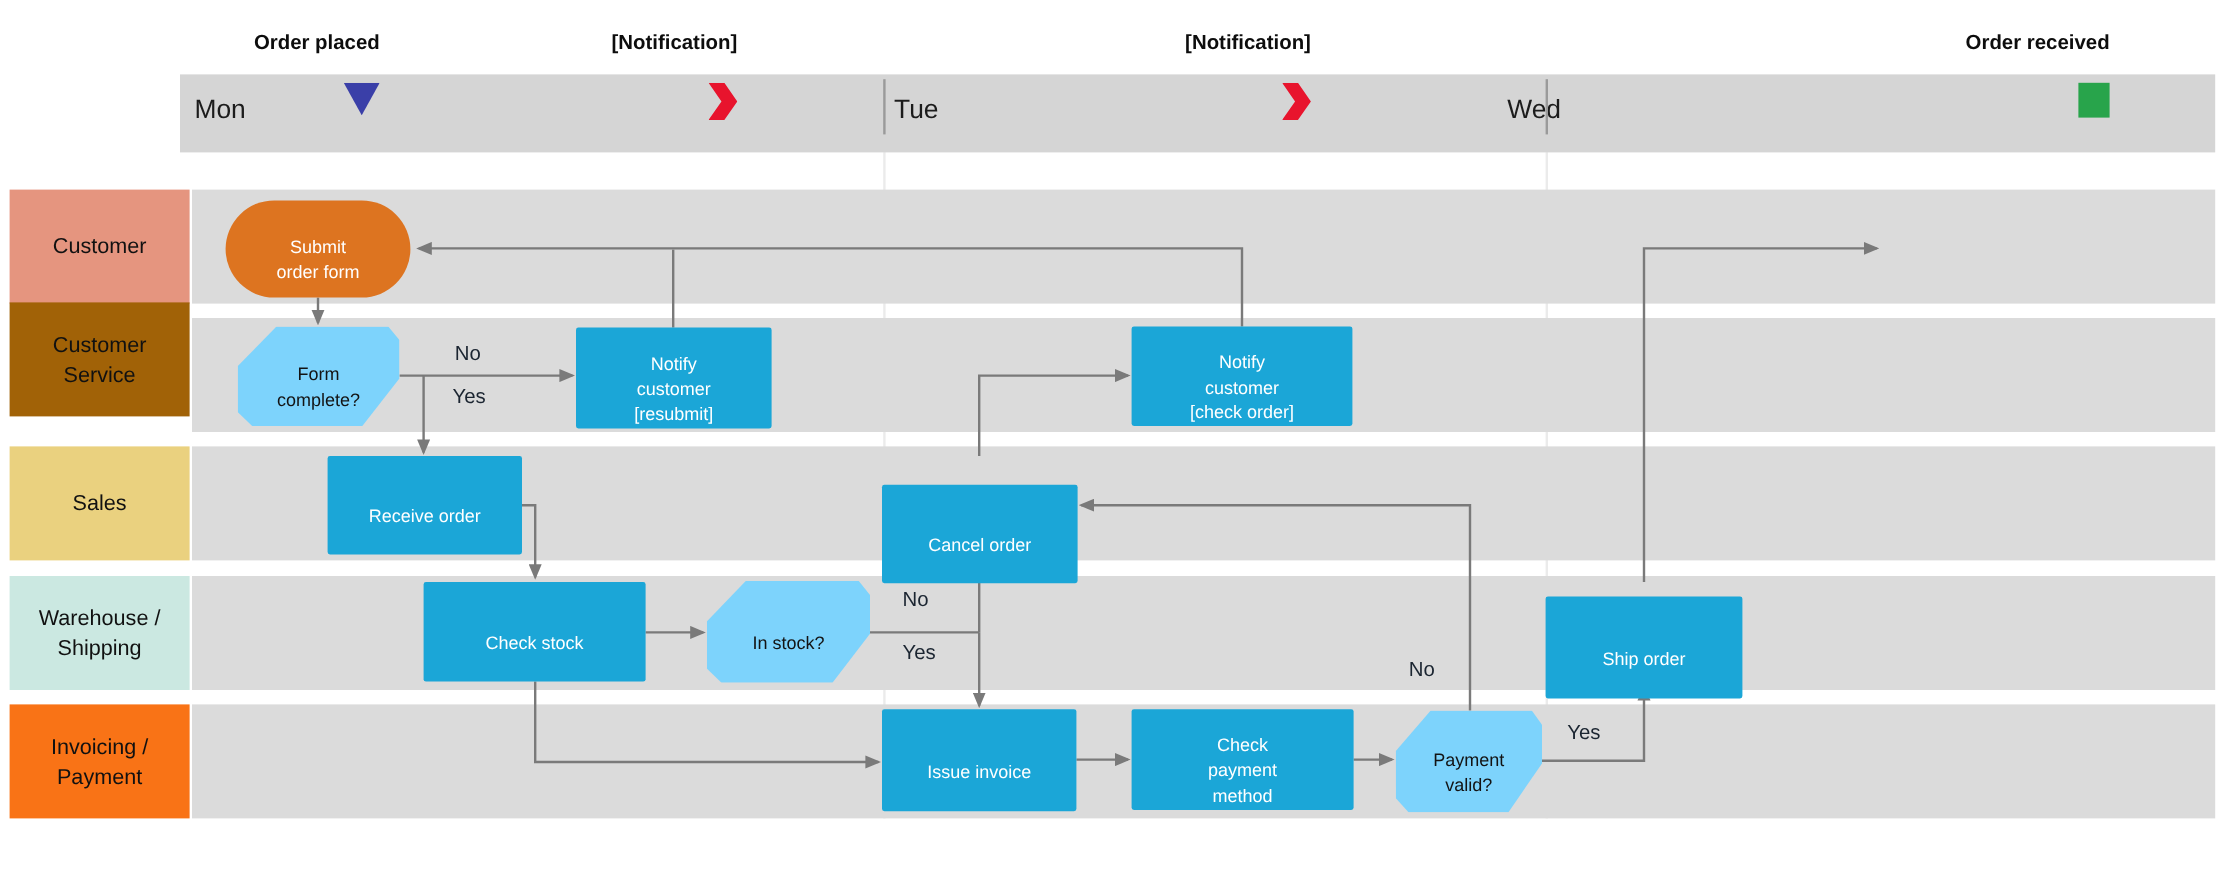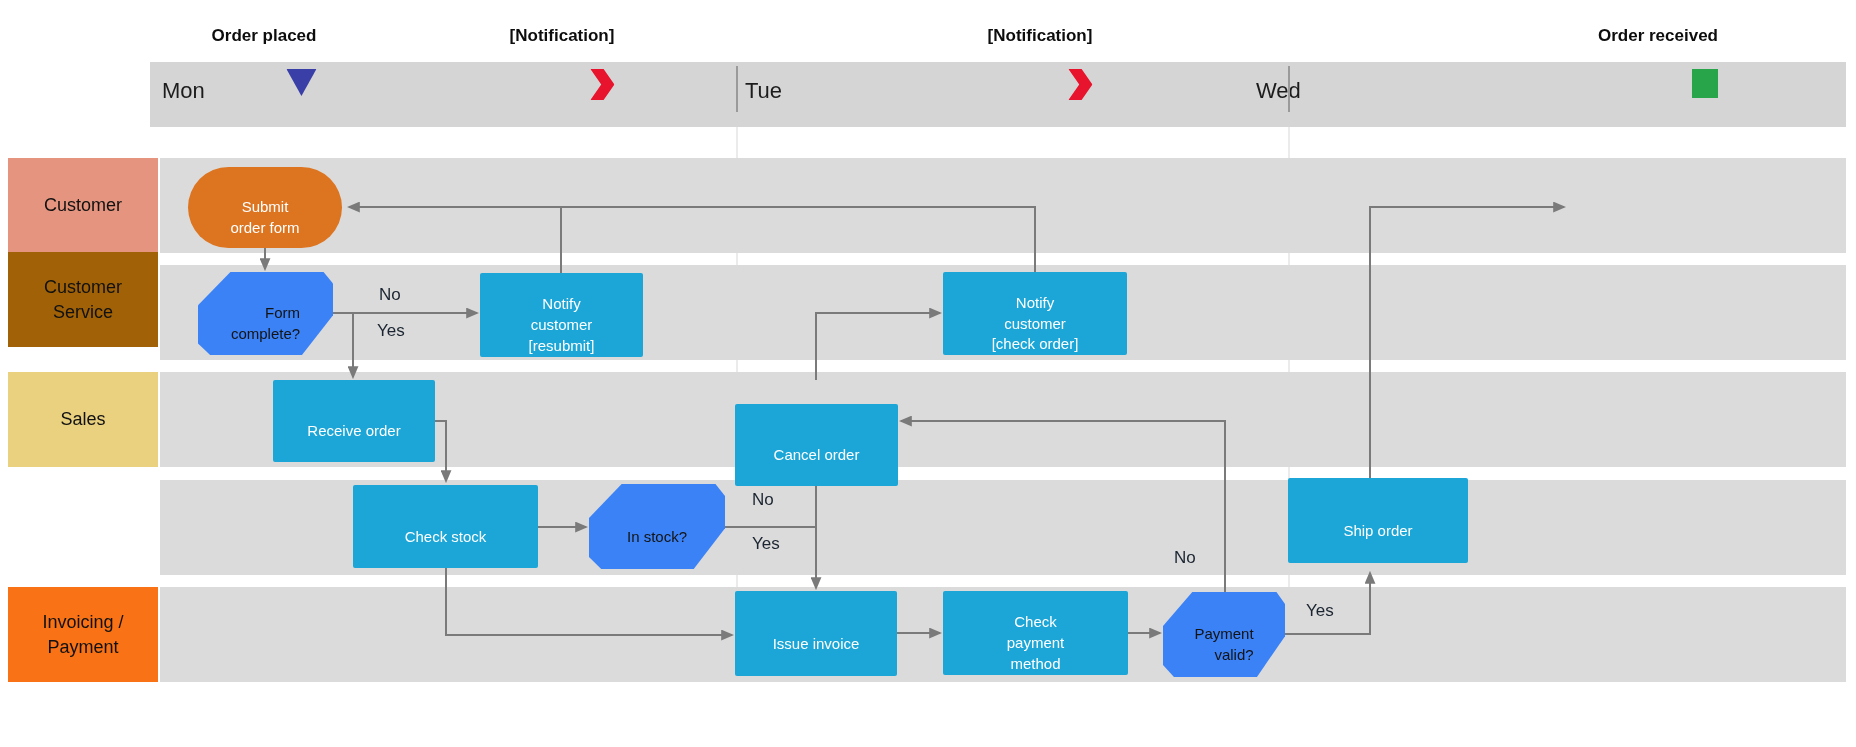--- a/index.html
+++ b/index.html
@@ -28,22 +28,22 @@
   
   #connectors{position:absolute;left:0;top:0;pointer-events:none;}
   .conn{stroke:#7a7a7a;stroke-width:2;fill:none;}
 
   
   .node{position:absolute;display:flex;align-items:center;justify-content:center;text-align:center;
     box-sizing:border-box;font-size:15px;line-height:1.38;}
   .node .node-label{white-space:pre-line;margin-top:21px;}
   .node.box{background:#1BA6D7;color:#ffffff;border-radius:2px;}
   .node.ellipse{background:#DD7420;color:#ffffff;border-radius:45px;}
-  .node.hex{background:#3b82f6;color:#131313;
-    clip-path:polygon(24% 0%,93% 0%,100% 14%,100% 52%,77% 100%,9% 100%,0% 86%,0% 40%);text-align:right;}
+  .node.hex{background:#7dd3fc;color:#131313;
+    clip-path:polygon(24% 0%,93% 0%,100% 14%,100% 52%,77% 100%,9% 100%,0% 86%,0% 40%);}
 
   
   .edge-label{position:absolute;font-size:17px;color:#1b2531;margin-left:11px;}
 </style>
 </head>
 <body>
 
 <div id="canvas">
 
   <div class="timeline-bar"></div>
@@ -60,39 +60,42 @@
     <div class="ms-icon icon-triangle"></div>
   </div>
   <div class="milestone" style="left:562px">
     <div class="ms-label">[Notification]</div>
     <div class="ms-icon icon-chevron"></div>
   </div>
   <div class="milestone" style="left:1040px">
     <div class="ms-label">[Notification]</div>
     <div class="ms-icon icon-chevron"></div>
   </div>
-  <div class="milestone" style="left:1658px">
+  <div class="milestone" style="left:1698px">
     <div class="ms-label">Order received</div>
     <div class="ms-icon icon-square"></div>
   </div>
 
   <div class="lane-bg" style="top:158px"></div>
   <div class="lane-bg" style="top:265px"></div>
   <div class="lane-bg" style="top:372px"></div>
   <div class="lane-bg" style="top:480px"></div>
   <div class="lane-bg" style="top:587px"></div>
 
   <div class="lane-label" style="top:158px;background:#E5957F">
     <span>Customer</span>
     </div>
   <div class="lane-label" style="top:252px;background:#a16207">
     <span>Customer Service</span>
     </div>
   <div class="lane-label" style="top:372px;background:#EAD17F">
     <span>Sales</span>
+    </div>
+  <div class="lane-label" style="top:480px;background:#CBE8E1">
+    <span>Warehouse / Shipping</span>
     </div>
   <div class="lane-label" style="top:587px;background:#f97316">
     <span>Invoicing / Payment</span>
     </div>
 
   <svg id="connectors" width="1856" height="747">
     <defs>
       <marker id="arrow" viewBox="0 0 12 10" markerWidth="13" markerHeight="11" refX="10" refY="5" orient="auto" markerUnits="userSpaceOnUse">
         <path d="M0,0 L12,5 L0,10 Z" fill="#7a7a7a"></path>
       </marker>
@@ -139,21 +142,21 @@
     <span class="node-label">Notify
 customer
 [check order]</span>
     </div>
   <div class="node box" style="left:353px;top:485px;width:185px;height:83px">
     <span class="node-label">Check stock</span>
     </div>
   <div class="node hex" style="left:589px;top:484px;width:136px;height:85px">
     <span class="node-label">In stock?</span>
     </div>
-  <div class="node box" style="left:1288px;top:478px;width:180px;height:85px">
+  <div class="node box" style="left:1288px;top:497px;width:164px;height:85px">
     <span class="node-label">Ship order</span>
     </div>
   <div class="node box" style="left:735px;top:591px;width:162px;height:85px">
     <span class="node-label">Issue invoice</span>
     </div>
   <div class="node box" style="left:943px;top:591px;width:185px;height:84px">
     <span class="node-label">Check
 payment
 method</span>
     </div>

